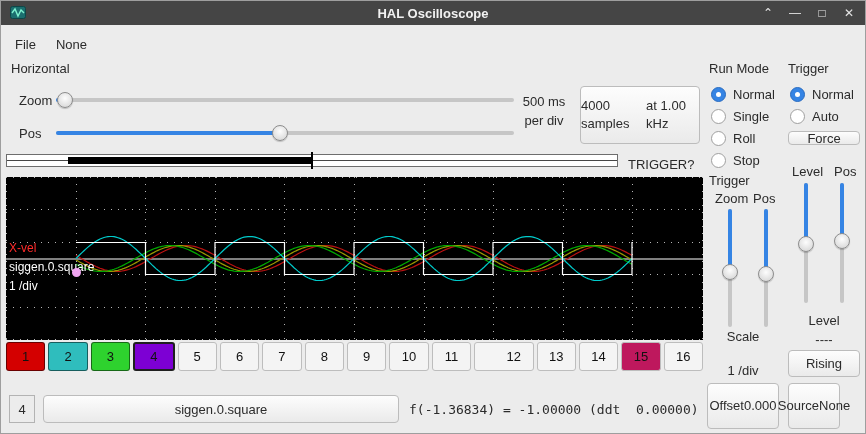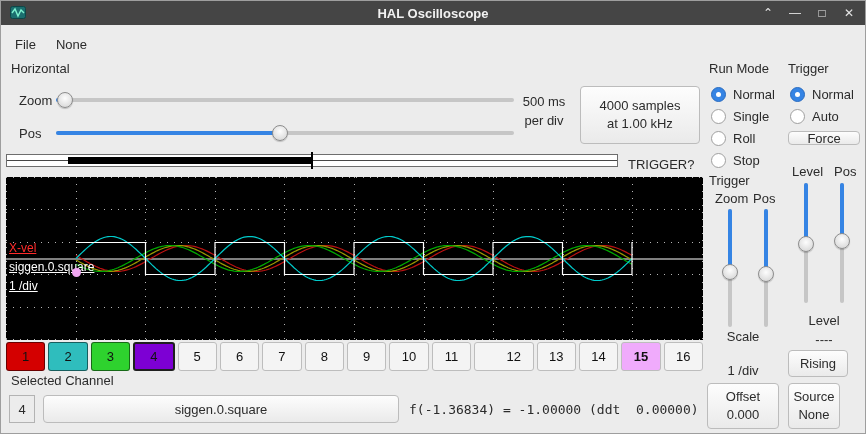--- a/index.html
+++ b/index.html
@@ -8,36 +8,36 @@
   .titlebar{position:absolute;top:0;left:0;right:0;height:24px;background:var(--titlebar,#454545);display:flex;align-items:center;padding:0 9px;}
   .titlebar .title{position:absolute;left:0;right:0;text-align:center;color:#f2f2f2;font-weight:bold;font-size:13px;pointer-events:none;}
   .app-icon{display:flex;z-index:1;}
   .win-controls{margin-left:auto;display:flex;gap:13px;color:#e4e4e4;font-size:12px;z-index:1;}
   .wbtn{width:14px;text-align:center;}
   .menubar{position:absolute;top:28px;left:0;right:0;height:30px;display:flex;align-items:center;padding-left:4px;}
   .menu-item{padding:5px 10px;}
   .glabel,.lbl{position:absolute;font-size:13px;white-space:nowrap;}
   .two-line{position:absolute;line-height:1.45;text-align:center;}
   .btn{position:absolute;display:flex;align-items:center;justify-content:center;background:linear-gradient(#fdfdfd,#eaeaea);border:1px solid #bcbcbc;border-radius:4px;font-size:13px;color:#2b2b2b;}
-  .btn.col{flex-direction:column;line-height:1.4;}
+  .btn.col{flex-direction:row;line-height:1.4;}
   .hslider{position:absolute;height:16px;}
   .hslider .track{position:absolute;left:0;right:0;top:6px;height:4px;background:#c6c6c6;border-radius:2px;}
   .hslider .fill{position:absolute;left:0;top:6px;height:4px;background:var(--accent,#3584e4);border-radius:2px;}
   .hslider .thumb,.vslider .thumb{position:absolute;width:16px;height:16px;border-radius:50%;background:radial-gradient(circle at 50% 38%,#fdfdfd,#d1d1d1);border:1px solid #8d8d8d;box-shadow:0 1px 1px rgba(0,0,0,.2);}
   .hslider .thumb{top:0;}
   .vslider{position:absolute;width:16px;}
   .vslider .track{position:absolute;top:0;bottom:0;left:6px;width:4px;background:#c6c6c6;border-radius:2px;}
   .vslider .fill{position:absolute;top:0;left:6px;width:4px;background:var(--accent,#3584e4);border-radius:2px;}
   .vslider .thumb{left:0;}
   .rec-bar{position:absolute;background:#ffffff;border:1px solid #6d6d6d;}
   .rec-line{position:absolute;left:0;right:0;top:5px;height:1px;background:#474747;}
   .rec-fill{position:absolute;top:2px;bottom:2px;background:#000;}
   .rec-marker{position:absolute;top:-3px;height:17px;width:2px;background:#000;}
   .scope{position:absolute;background:#000;}
-  .scope-label{position:absolute;left:3px;font-size:12px;white-space:nowrap;text-decoration:underline;}
+  .scope-label{position:absolute;left:3px;font-size:12px;white-space:nowrap;}
   .scope-cursor{position:absolute;width:9px;height:9px;border-radius:50%;}
   .ch-row{position:absolute;display:flex;gap:3px;}
   .ch-btn{flex:1;border:1px solid #bdbdbd;border-radius:3px;font-size:13px;color:#111;display:flex;align-items:center;justify-content:center;background:#f4f4f4;font-family:inherit;padding:0;}
   .ch-btn.colored{border-color:rgba(0,0,0,.5);}
   .ch-btn.selected{border:2px solid #1f1f1f;}
   .radios{position:absolute;display:flex;flex-direction:column;}
   .radio-row{display:flex;align-items:center;gap:7px;height:22px;}
   .radio{width:15px;height:15px;border-radius:50%;background:#fff;border:1px solid #9f9f9f;position:relative;flex:none;}
   .radio.on{background:var(--accent,#3584e4);border-color:#2a6cc0;}
   .radio.on::after{content:"";position:absolute;left:4px;top:4px;width:5px;height:5px;border-radius:50%;background:#fff;}
@@ -141,25 +141,24 @@
       <button class="ch-btn" style="background: rgb(244, 244, 244);">5</button>
       <button class="ch-btn" style="background: rgb(244, 244, 244);">6</button>
       <button class="ch-btn" style="background: rgb(244, 244, 244);">7</button>
       <button class="ch-btn" style="background: rgb(244, 244, 244);">8</button>
       <button class="ch-btn" style="background: rgb(244, 244, 244);">9</button>
       <button class="ch-btn" style="background: rgb(244, 244, 244);">10</button>
       <button class="ch-btn" style="background: rgb(244, 244, 244);">11</button>
       <button class="ch-btn" style="background: rgb(244, 244, 244); padding-left: 20px;">12</button>
       <button class="ch-btn" style="background: rgb(244, 244, 244);">13</button>
       <button class="ch-btn" style="background: rgb(244, 244, 244);">14</button>
-      <button class="ch-btn" style="background: #f0abfc; font-weight: bold;">15</button>
+      <button class="ch-btn" style="background: #be185d;">15</button>
       <button class="ch-btn" style="background: rgb(244, 244, 244);">16</button>
     </div>
 
-  <span class="glabel" style="left:10px;top:372px">Selected Channel</span>
   <div class="num-box" style="left:8px;top:394px;width:26px;height:28px">4</div>
   <div class="btn" style="left:42px;top:394px;width:356px;height:28px">siggen.0.square</div>
   <span class="mono" style="left:408px;top:401px">f(-1.36834) = -1.00000 (ddt  0.00000)</span>
 
   <span class="glabel" style="left:708px;top:60px">Run Mode</span>
   <div class="radios" style="left:710px;top:82px">
       <div class="radio-row">
         <span class="radio on"></span>
         <span>Normal</span>
       </div>
@@ -216,19 +215,19 @@
     <div class="fill" style="height: 51%;"></div>
     <div class="thumb" style="top: calc(51% - 8px);"></div>
   </div>
   <div class="vslider" style="left:833px;top:182px;height:120px">
     <div class="track"></div>
     <div class="fill" style="height: 48%;"></div>
     <div class="thumb" style="top: calc(48% - 8px);"></div>
   </div>
   <div class="lbl center" style="left:787px;top:312px;width:72px">Level</div>
   <div class="lbl center" style="left:787px;top:331px;width:72px">----</div>
-  <div class="btn" style="left:787px;top:349px;width:60px;height:27px">Rising</div>
+  <div class="btn" style="left:787px;top:349px;width:72px;height:27px">Rising</div>
   <div class="btn col" style="left:787px;top:382px;width:52px;height:46px">
     <span>Source</span>
     <span>None</span>
   </div>
 
 </div>
 
 </body></html>

